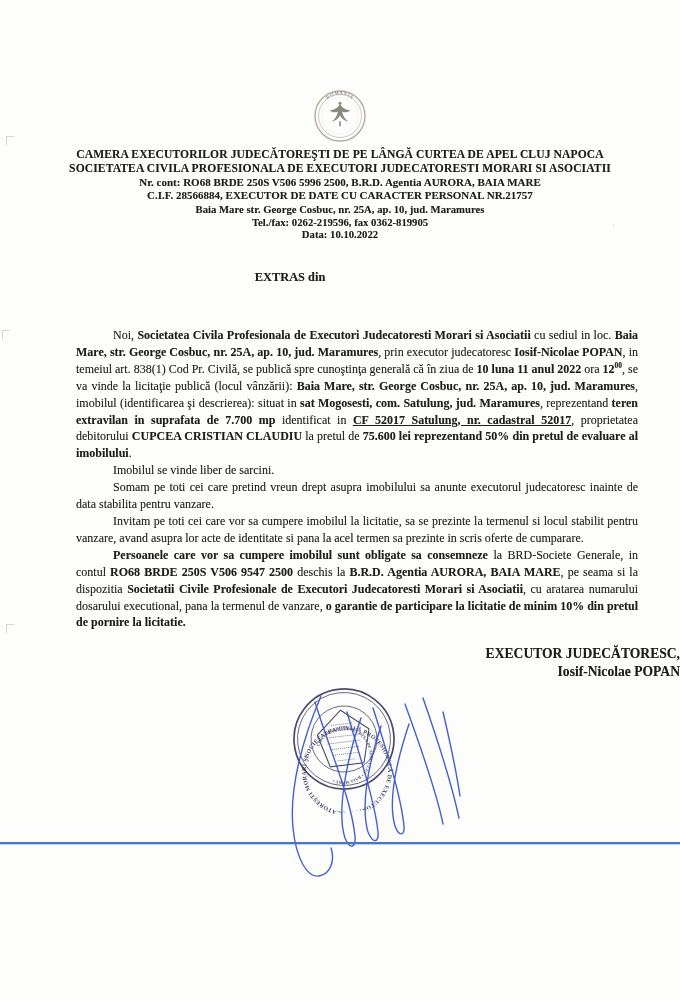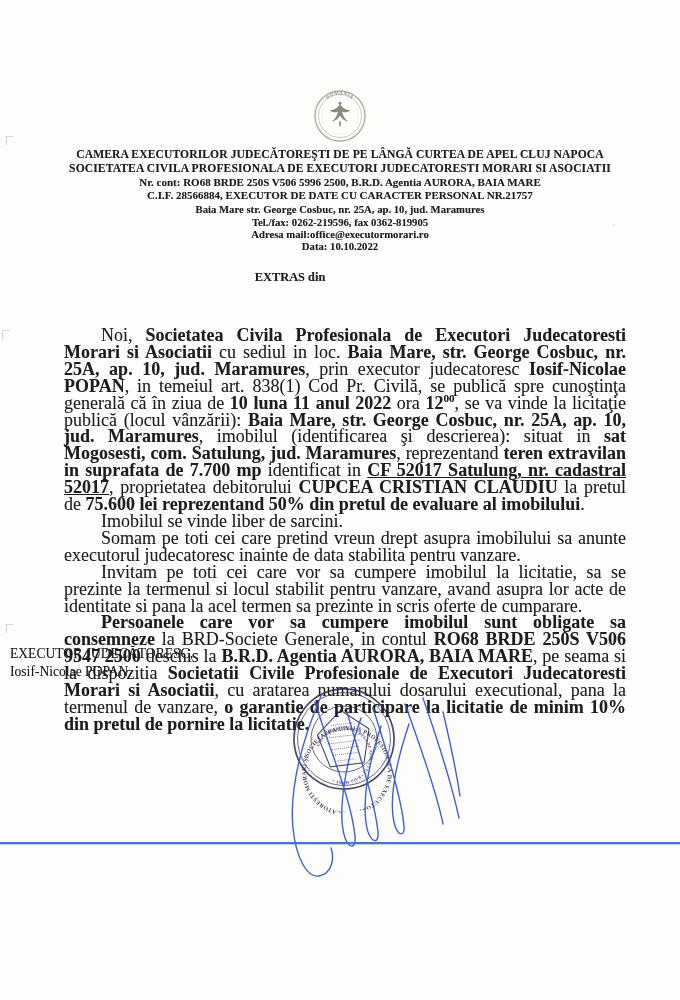--- a/index.html
+++ b/index.html
@@ -23,32 +23,32 @@
   .hdr-line:nth-child(1),.hdr-line:nth-child(2){font-size:11.6px;letter-spacing:.1px;}
   .hdr-line:nth-child(3),.hdr-line:nth-child(4){font-size:11px;}
   .hdr-line:nth-child(n+5){font-size:10.7px;line-height:12.4px;}
   .title-block{
     position:absolute;left:0;top:270px;width:580px;
     text-align:center;font-weight:bold;font-size:12.4px;line-height:14.6px;
     text-shadow:0 0 .5px rgba(0,0,0,.35);
   }
   
   .doc-body{
-    position:absolute;left:64px;top:327px;width:562px;
-    font-size:18px;line-height:16.9px;text-align:justify;
+    position:absolute;left:76px;top:327px;width:562px;
+    font-size:12px;line-height:16.9px;text-align:justify;
     text-shadow:0 0 .45px rgba(0,0,0,.3);
   }
   .para{margin:0;text-indent:37px;}
   .para .b{font-weight:bold;}
   .para .u{text-decoration:underline;}
   .para .sup{vertical-align:super;font-size:.62em;line-height:0;}
   
   .sig-block{
     position:absolute;left:0;top:645px;width:680px;
-    text-align:left;font-weight:normal;font-size:13.6px;line-height:17.5px;
+    text-align:right;font-weight:bold;font-size:13.6px;line-height:17.5px;
     padding-left:10px;box-sizing:border-box;
     text-shadow:0 0 .5px rgba(0,0,0,.35);
   }
   
   .stamp-wrap{position:absolute;left:271px;top:666px;width:146px;height:146px;opacity:.92;transform:rotate(-7deg);}
   .sign-wrap{position:absolute;left:255px;top:668px;width:230px;height:225px;}
   .footer-rule{
     position:absolute;left:0;top:842px;width:680px;height:2px;
     background:var(--footer-line-blue,#4577cf);
     box-shadow:0 1px 0 rgba(69,119,207,.35);
@@ -81,21 +81,20 @@
     </svg>
   </div>
 
   <div class="org-block">
       <div class="hdr-line">CAMERA EXECUTORILOR JUDECĂTOREŞTI DE PE LÂNGĂ CURTEA DE APEL CLUJ NAPOCA</div>
       <div class="hdr-line">SOCIETATEA CIVILA PROFESIONALA DE EXECUTORI JUDECATORESTI MORARI SI ASOCIATII</div>
       <div class="hdr-line">Nr. cont: RO68 BRDE 250S V506 5996 2500, B.R.D. Agentia AURORA, BAIA MARE</div>
       <div class="hdr-line">C.I.F.  28566884, EXECUTOR DE DATE CU CARACTER PERSONAL NR.21757</div>
       <div class="hdr-line">Baia Mare str. George Cosbuc, nr. 25A, ap. 10, jud. Maramures</div>
       <div class="hdr-line">Tel./fax: 0262-219596, fax 0362-819905</div>
-      <div class="hdr-line">Adresa mail:office@executormorari.ro</div>
       <div class="hdr-line">Data: 10.10.2022</div>
     </div>
 
   <div class="title-block">
     <div>EXTRAS din</div>
   </div>
 
   <div class="doc-body">
       <p class="para"><span>Noi, </span><span class="b">Societatea Civila Profesionala de Executori Judecatoresti Morari si Asociatii</span><span> cu sediul in loc. </span><span class="b">Baia Mare, str. George Cosbuc, nr. 25A, ap. 10, jud. Maramures</span><span>, prin executor judecatoresc </span><span class="b">Iosif-Nicolae POPAN</span><span>, in temeiul art. 838(1) Cod Pr. Civilă, se publică spre cunoştinţa generală că în ziua de </span><span class="b">10 luna 11 anul 2022</span><span> ora </span><span class="b">12</span><span class="b sup">00</span><span>, se va vinde la licitaţie publică (locul vânzării): </span><span class="b">Baia Mare, str. George Cosbuc, nr. 25A, ap. 10, jud. Maramures</span><span>, imobilul (identificarea şi descrierea): situat in </span><span class="b">sat Mogosesti, com. Satulung, jud. Maramures</span><span>, reprezentand </span><span class="b">teren extravilan in suprafata de 7.700 mp</span><span> identificat in </span><span class="b u">CF 52017 Satulung, nr. cadastral 52017</span><span>, proprietatea debitorului </span><span class="b">CUPCEA CRISTIAN CLAUDIU</span><span> la pretul de </span><span class="b">75.600 lei reprezentand 50% din pretul de evaluare al imobilului</span><span>.</span></p>
       <p class="para"><span>Imobilul se vinde liber de sarcini.</span></p>

